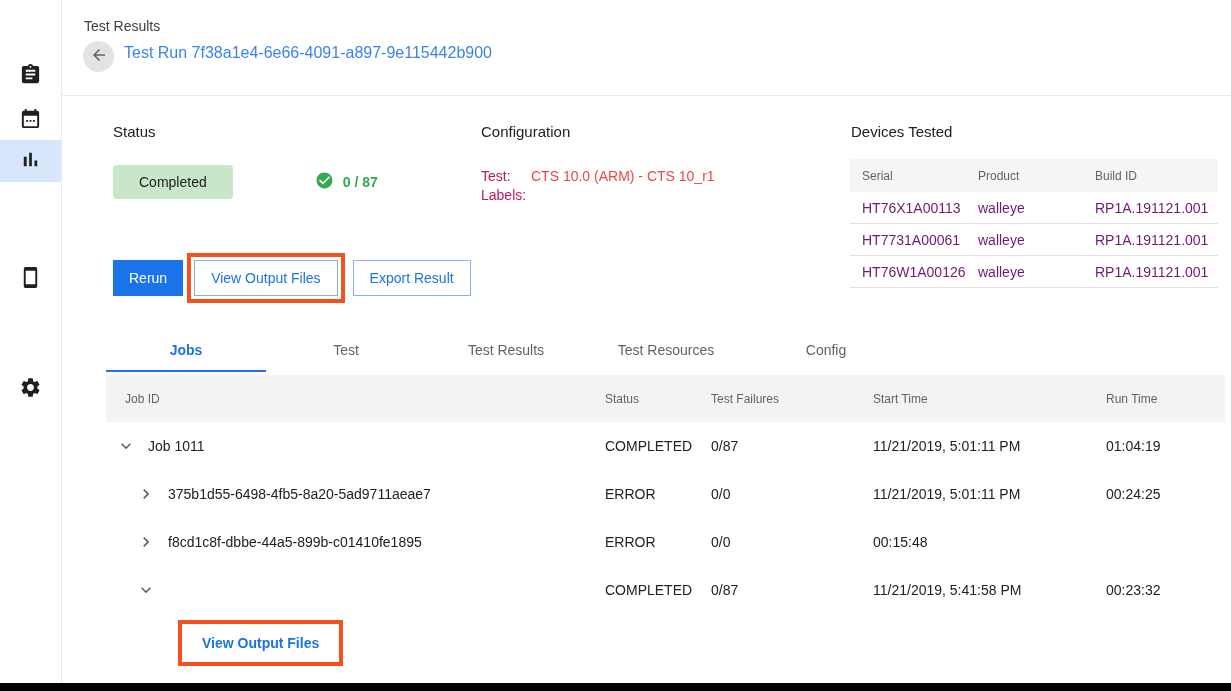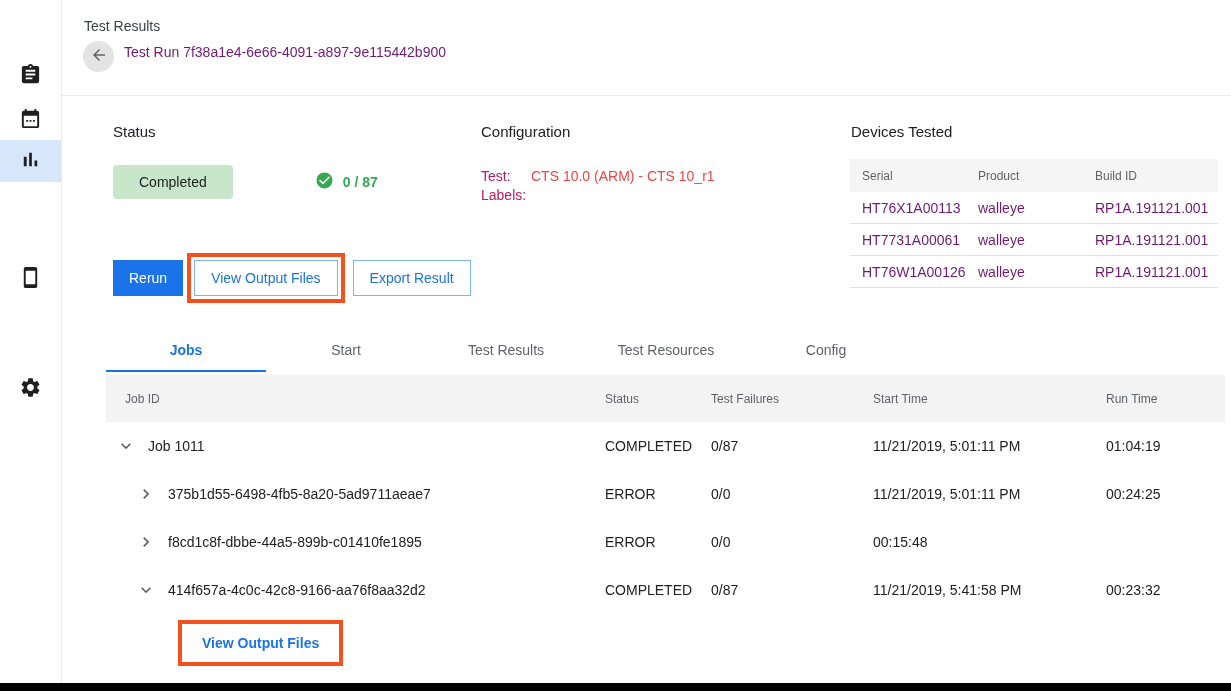--- a/index.html
+++ b/index.html
@@ -14,22 +14,22 @@
     display:flex; align-items:center; justify-content:center; cursor:pointer; }
   .nav-item svg { width:23px; height:23px; fill:#1f1f1f; }
   .nav-item.selected { background:#d7e6fb; }
 
   
   .breadcrumb { position:absolute; left:84px; top:18px; font-size:14px; color:#3c4043; }
   .back-btn { position:absolute; left:83px; top:41px; width:31px; height:31px;
     border-radius:50%; background:#e3e3e3; border:none; display:flex;
     align-items:center; justify-content:center; cursor:pointer; }
   .back-btn svg { width:18px; height:18px; fill:#5f6368; }
-  .page-title { position:absolute; left:124px; top:44px; font-size:14px;
-    font-weight:400; color:#701a75; white-space:nowrap; }
+  .page-title { position:absolute; left:124px; top:44px; font-size:16px;
+    font-weight:400; color:#3b82f6; white-space:nowrap; }
   .header-divider { position:absolute; left:62px; right:0; top:95px;
     border-top:1px solid #e8eaed; }
 
   
   .section-label { font-size:15px; color:#202124; }
   .status-block   { position:absolute; left:113px; top:123px; }
   .status-row { display:flex; align-items:center; margin-top:25px; }
   .badge { background:#c8e6c9; color:#202124; font-size:14px;
     padding:9px 26px; border-radius:4px; }
   .fail-count { display:flex; align-items:center; margin-left:82px;
@@ -182,21 +182,21 @@
   <div class="actions">
     <button class="btn btn-primary">Rerun</button>
     <span class="hl-box">
       <button class="btn btn-stroked">View Output Files</button>
     </span>
     <button class="btn btn-stroked export">Export Result</button>
   </div>
 
   <div class="tabs" id="tabs">
       <div class="tab active">Jobs</div>
-      <div class="tab">Start</div>
+      <div class="tab">Test</div>
       <div class="tab">Test Results</div>
       <div class="tab">Test Resources</div>
       <div class="tab">Config</div>
     </div>
 
   <div class="jobs-table">
     <div class="jrow jhead" id="jobs-head">
         <div class="jcell">Job ID</div>
         <div class="jcell">Status</div>
         <div class="jcell">Test Failures</div>
@@ -237,21 +237,20 @@
           </div>
           <div class="jcell">ERROR</div>
           <div class="jcell">0/0</div>
           <div class="jcell">00:15:48</div>
         </div>
         <div class="jrow jbody indent1">
           <div class="jcell id-cell">
             <span class="chev"><svg viewBox="0 0 24 24">
                 <path d="M7.41 8.59L12 13.17l4.59-4.58L18 10l-6 6-6-6 1.41-1.41z"></path>
               </svg></span>
-            <span>414f657a-4c0c-42c8-9166-aa76f8aa32d2</span>
           </div>
           <div class="jcell">COMPLETED</div>
           <div class="jcell">0/87</div>
           <div class="jcell">11/21/2019, 5:41:58 PM</div>
           <div class="jcell">00:23:32</div>
         </div>
       </div>
     <div class="jobs-footer">
       <span class="hl-box-link">
         <button class="link-btn">View Output Files</button>

